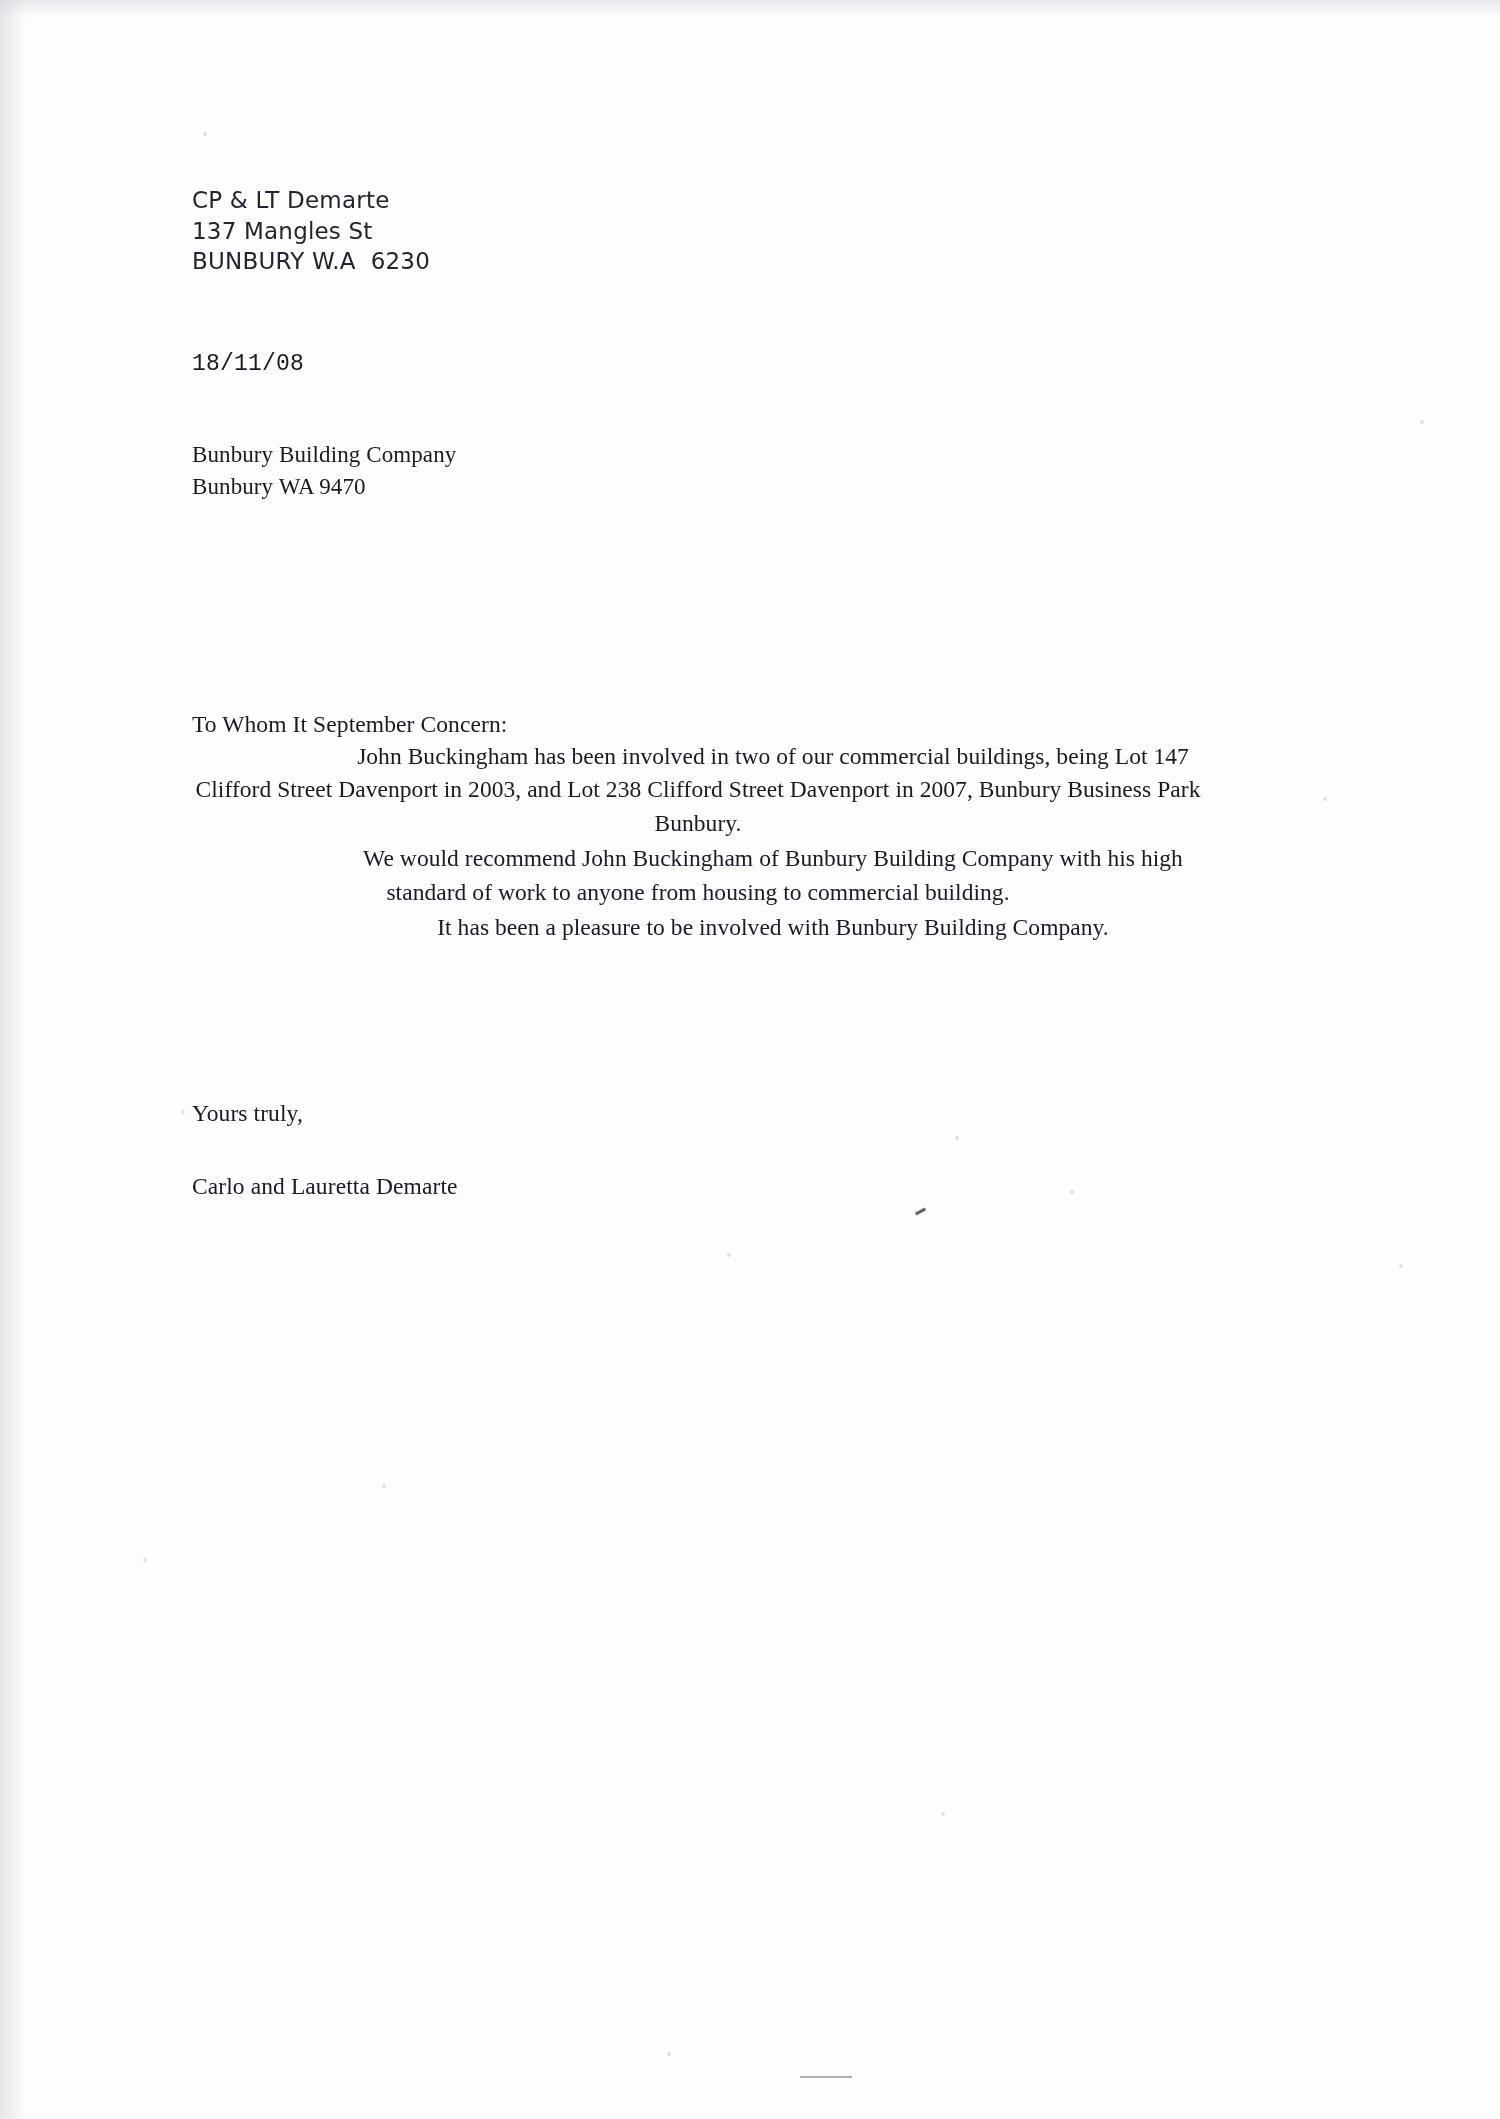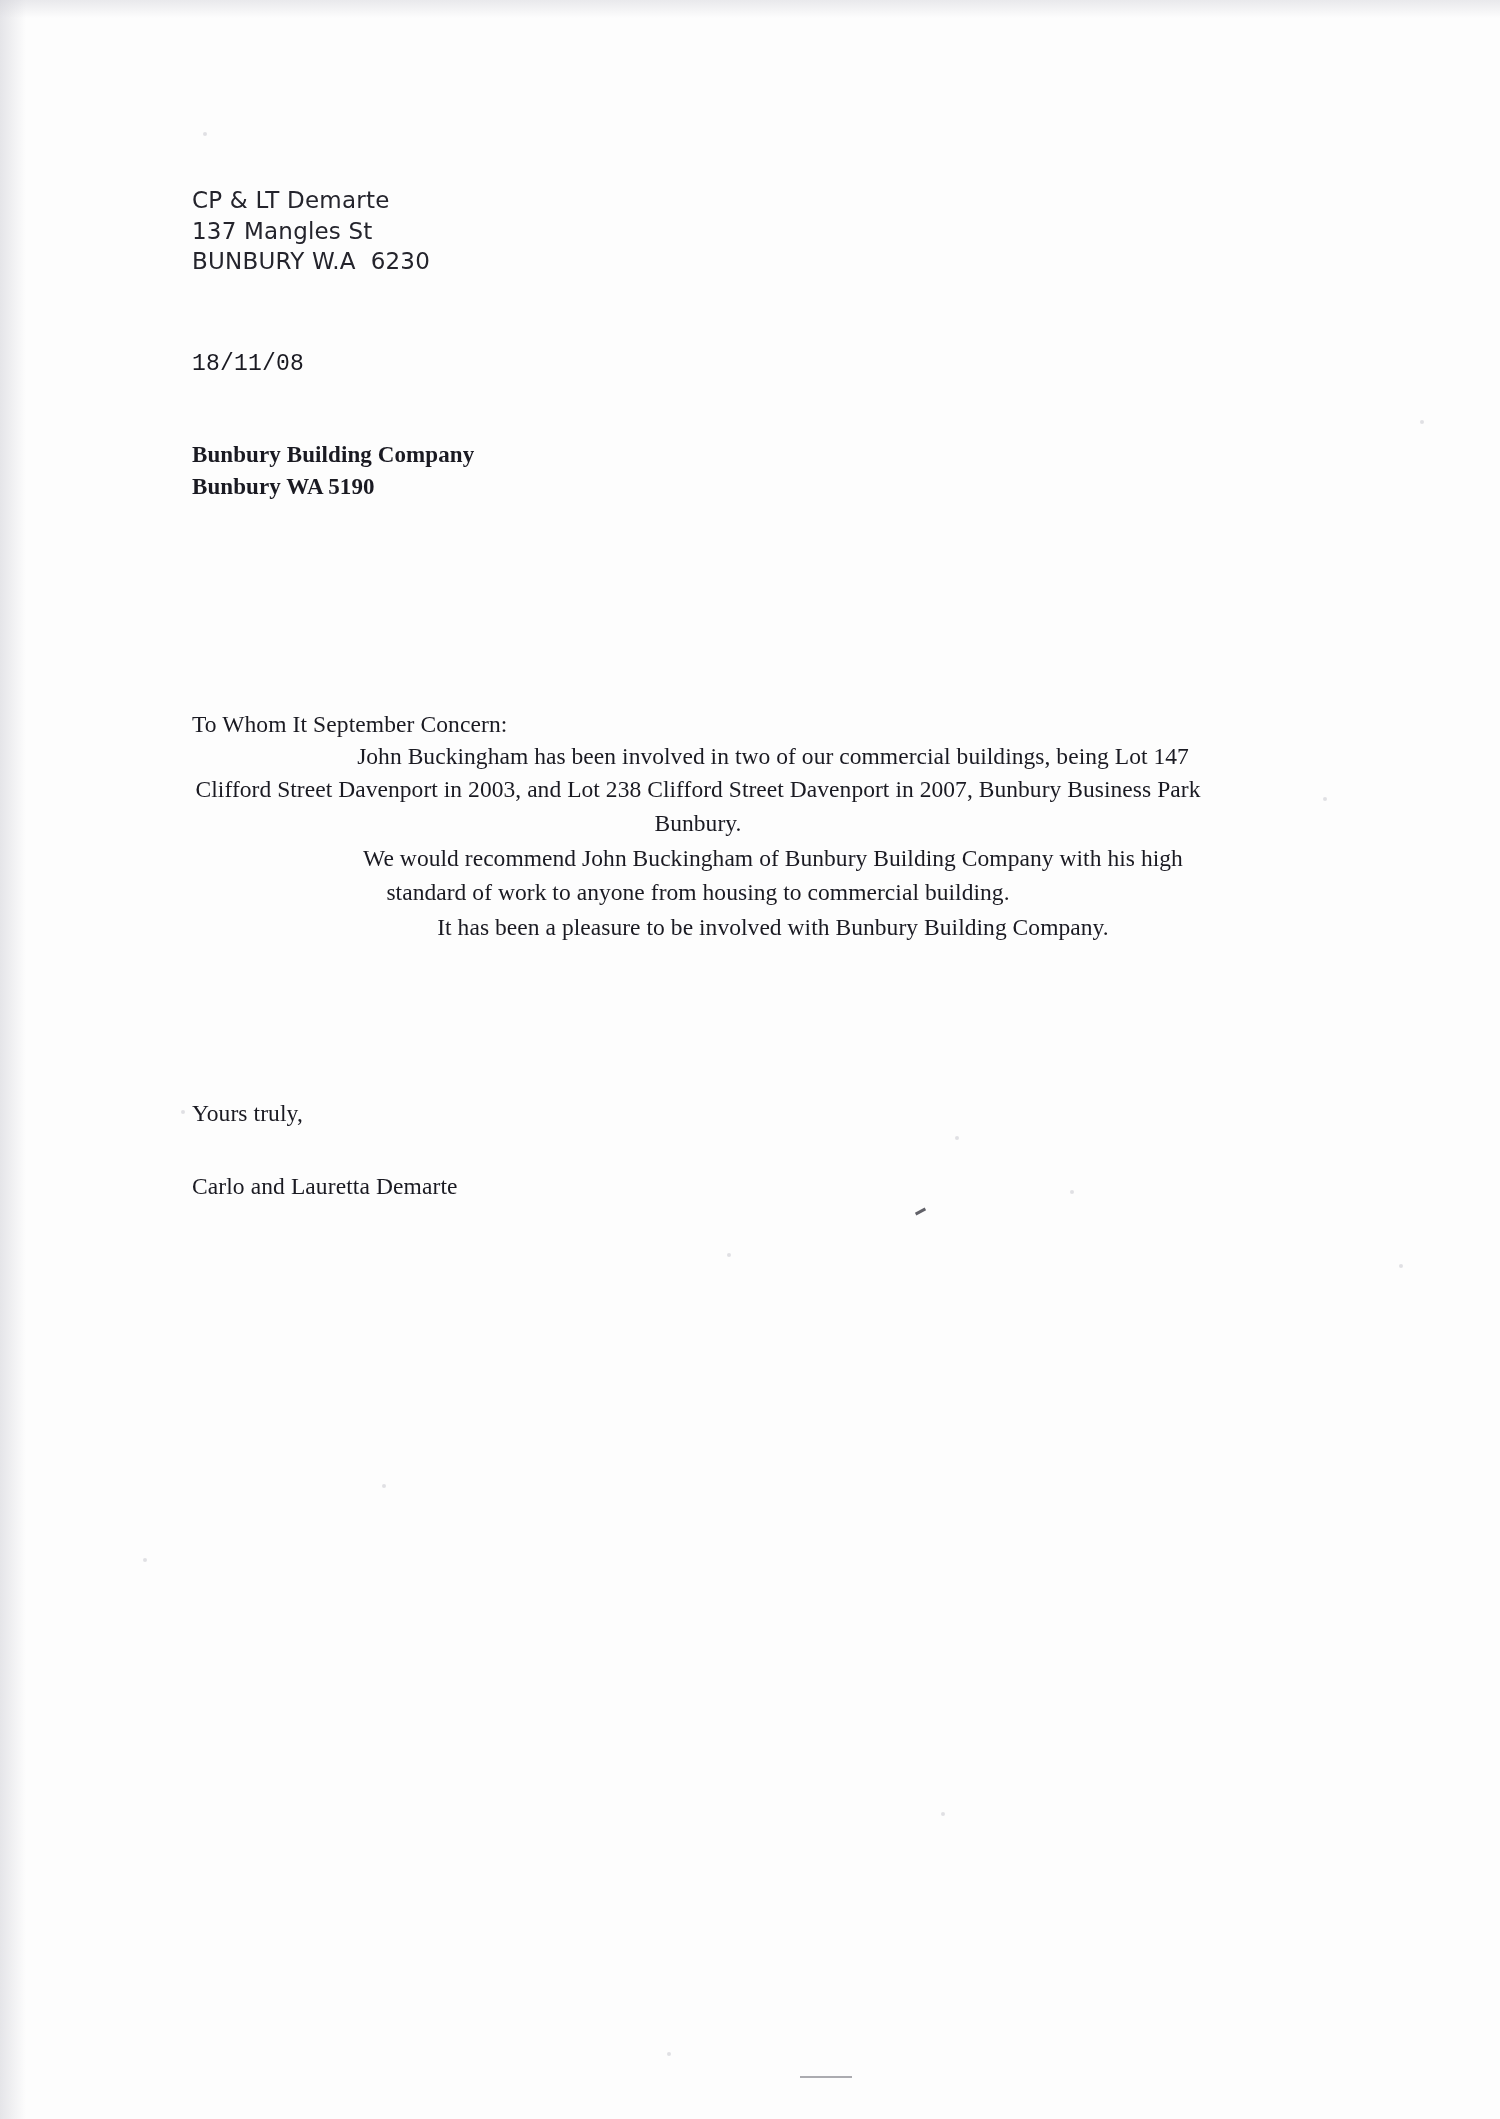--- a/index.html
+++ b/index.html
@@ -51,21 +51,20 @@
     font-size: 23px;
     letter-spacing: .2px;
     font-family: Liberation Mono, monospace;
   }
 
   .recipient-block {
     margin-top: 62px;
     font-size: 23px;
     line-height: 1.4;
     letter-spacing: .1px;
-    font-weight: bold;
   }
 
   .salutation {
     margin-top: 208px;
     font-size: 23.5px;
     letter-spacing: .1px;
   }
 
   .body-para {
     margin-top: 2px;
@@ -149,21 +148,21 @@
     <div class="sender-block">
       <div>CP &amp; LT Demarte</div>
       <div>137 Mangles St</div>
       <div>BUNBURY W.A  6230</div>
     </div>
 
     <div class="date-line">18/11/08</div>
 
     <div class="recipient-block">
       <div>Bunbury Building Company</div>
-      <div>Bunbury WA 5190</div>
+      <div>Bunbury WA 9470</div>
     </div>
 
     <div class="salutation">To Whom It September Concern:</div>
 
     <div class="body-para">John Buckingham has been involved in two of our commercial buildings, being Lot 147 Clifford Street Davenport in 2003, and Lot 238 Clifford Street Davenport in 2007, Bunbury Business Park Bunbury.</div>
     <div class="body-para">We would recommend John Buckingham of Bunbury Building Company with his high standard of work to anyone from housing to commercial building.</div>
     <div class="body-para">It has been a pleasure to be involved with Bunbury Building Company.</div>
 
     <div class="closing">Yours truly,</div>
     <div class="signature-name">Carlo and Lauretta Demarte</div>

